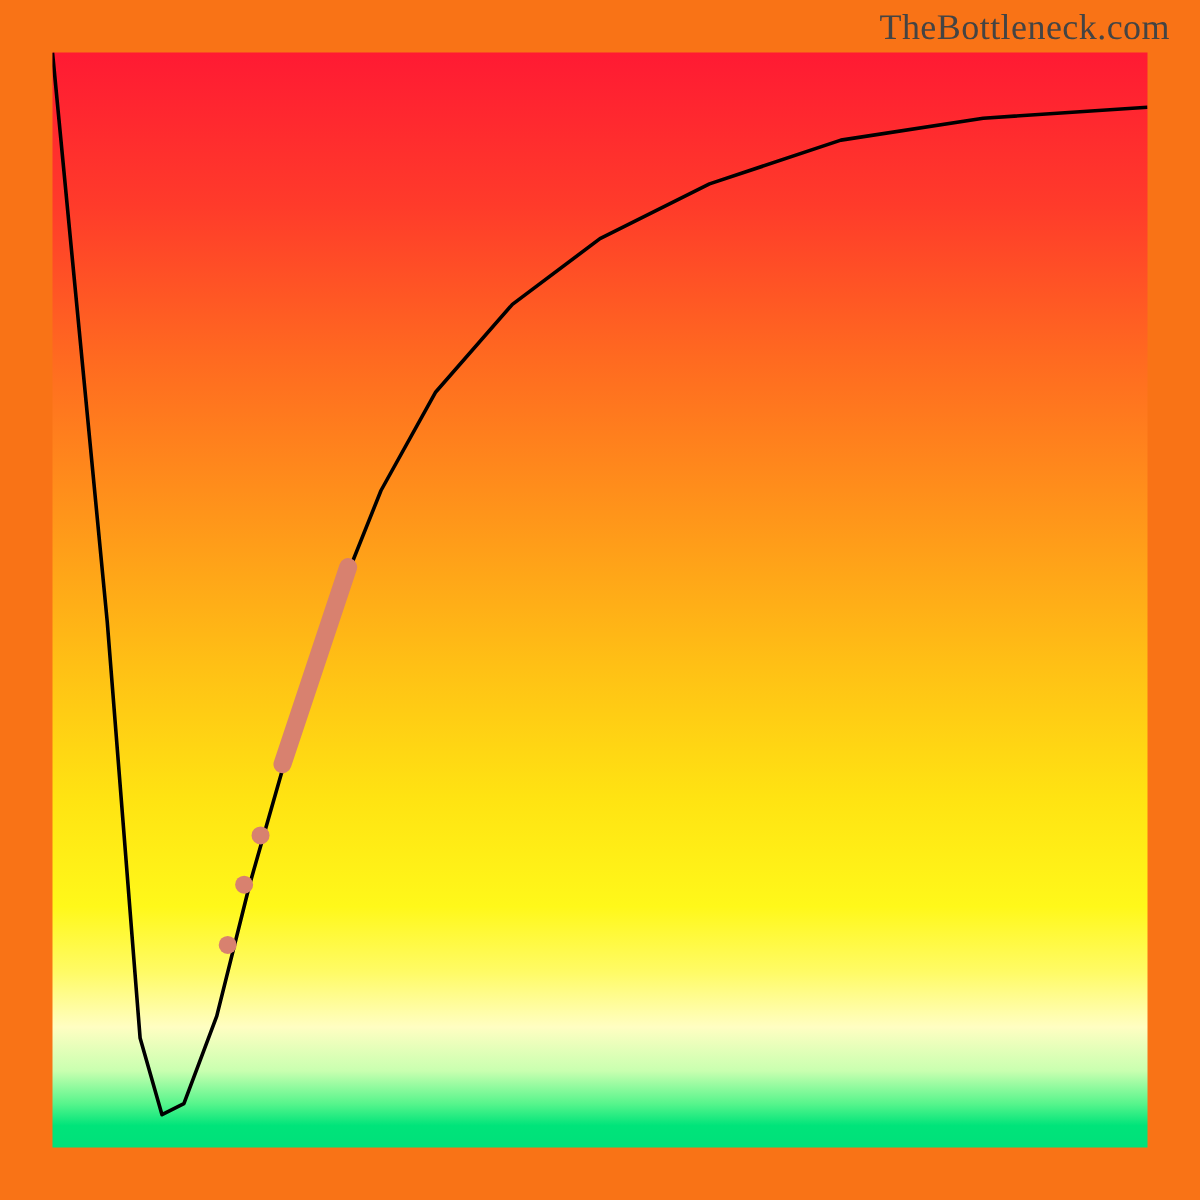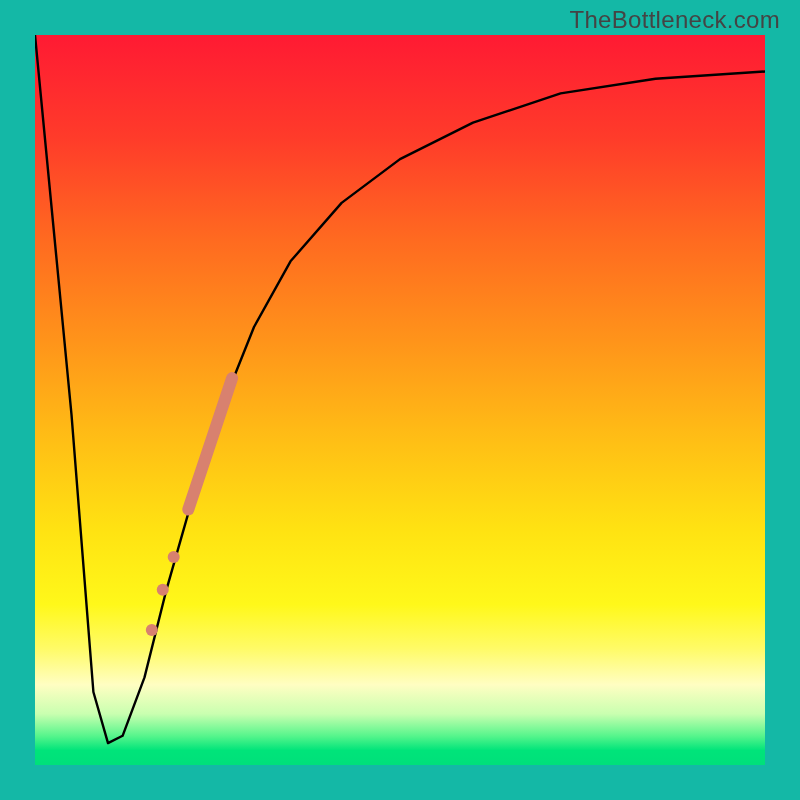--- a/index.html
+++ b/index.html
@@ -8,21 +8,22 @@
     width: 800px;
     height: 800px;
     overflow: hidden;
     background: #000;
     font-family: Arial, Helvetica, sans-serif;
   }
   .frame {
     position: relative;
     width: 800px;
     height: 800px;
-    background: #14b8a6;
+    background: #f97316;
+    font-family: Liberation Serif, serif;
   }
   .plot-area {
     position: absolute;
     left: 35px;
     top: 35px;
     width: 730px;
     height: 730px;
     background: linear-gradient(
       to bottom,
       #ff1a33 0%,

